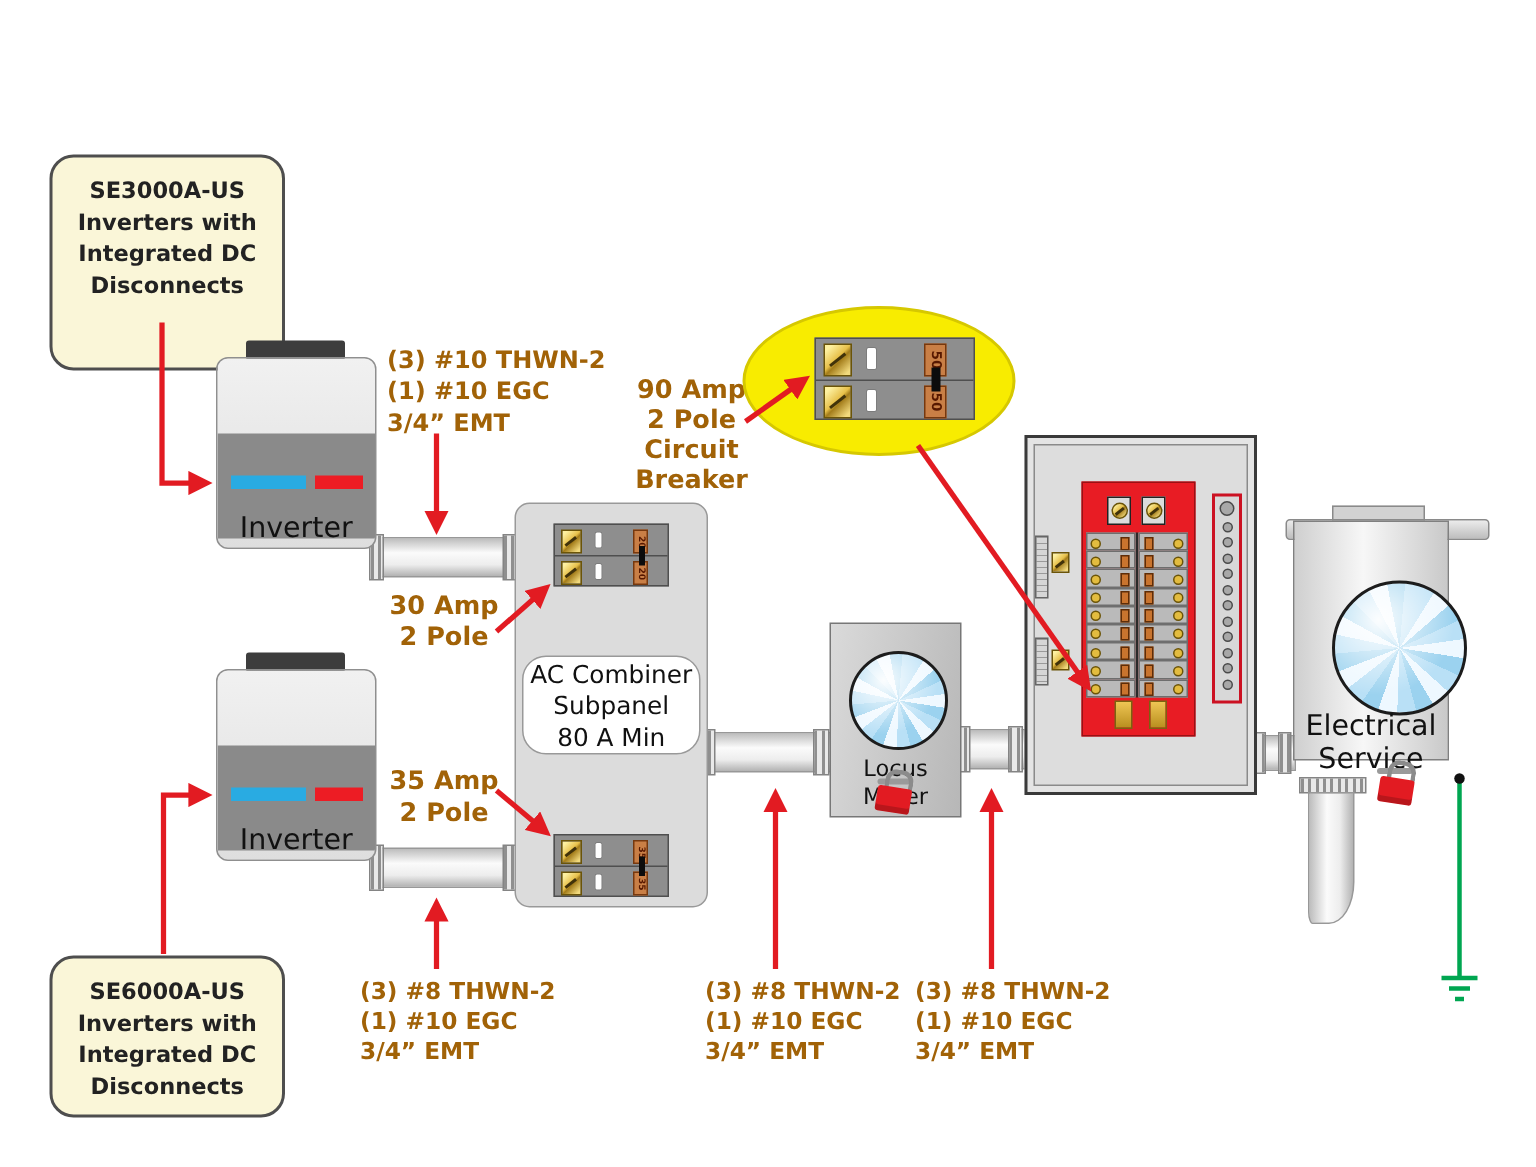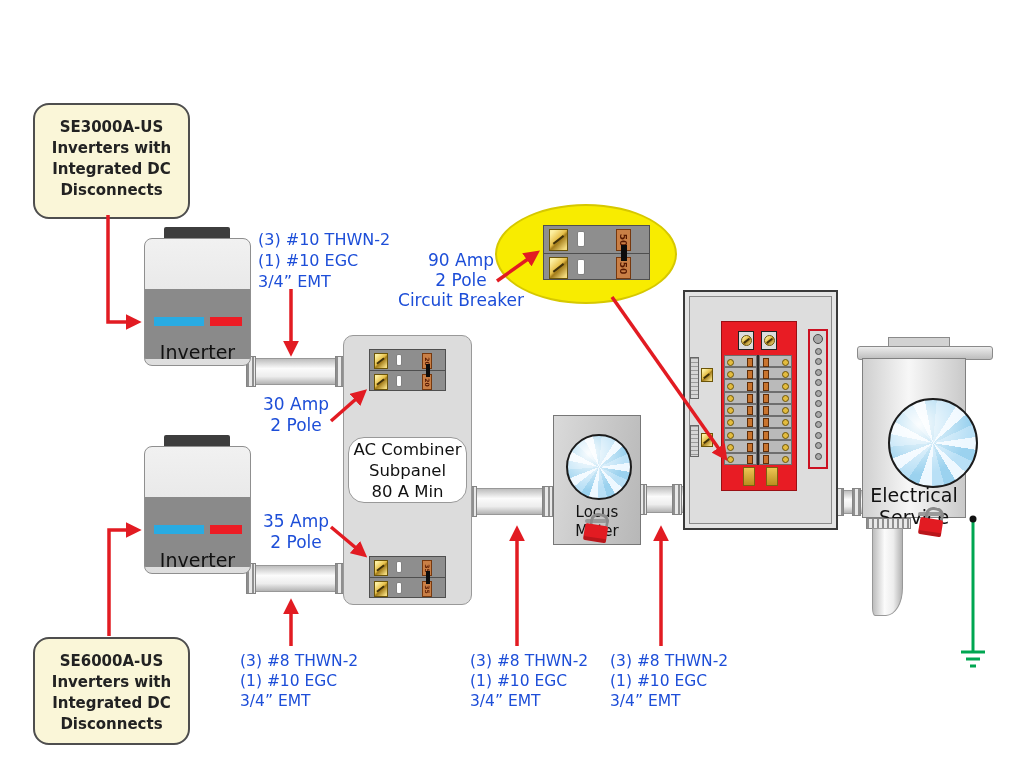--- a/index.html
+++ b/index.html
@@ -10,25 +10,25 @@
   .title{position:absolute;top:8px;left:0;right:0;text-align:center;
          font-family:"Liberation Sans",sans-serif;font-weight:bold;
          font-size:37px;line-height:45px;letter-spacing:-0.5px;color:#101010;}
   .title .ital{font-style:italic;}
   .title .qmark{font-weight:normal;font-size:44px;margin-left:5px;}
 
   
   .callout{position:absolute;width:157px;background:#faf6d8;border:2px solid #4e4e4e;
            border-radius:16px;text-align:center;font-size:15px;line-height:21px;
            font-weight:bold;color:#222;padding-top:12px;box-sizing:border-box;}
-  #callout-top{left:33px;top:103px;height:116px;}
+  #callout-top{left:33px;top:103px;height:144px;}
   #callout-bottom{left:33px;top:637px;height:108px;}
 
   
-  .lbl{position:absolute;font-size:16px;line-height:21px;color:#1d4ed8;}
+  .lbl{position:absolute;font-size:16px;line-height:21px;color:#a16207;font-weight:bold;}
   #wire-top{left:258px;top:229px;}
   #lbl-b20{left:256px;top:394px;width:80px;text-align:center;font-size:17px;}
   #lbl-b35{left:256px;top:511px;width:80px;text-align:center;font-size:17px;}
   #lbl-b50{left:396px;top:250px;width:130px;text-align:center;font-size:17px;line-height:20px;}
   #wire-bl{left:240px;top:651px;font-size:15.5px;line-height:20px;}
   #wire-bm{left:470px;top:651px;font-size:15.5px;line-height:20px;}
   #wire-br{left:610px;top:651px;font-size:15.5px;line-height:20px;}
 
   
   .inverter{position:absolute;width:107px;height:128px;}
@@ -140,21 +140,21 @@
               box-sizing:border-box;background-image:repeating-linear-gradient(180deg,#9a9a9a 0 1px,#d6d6d6 1px 4px);}
   #term-1{top:65px;height:42px;} #term-2{top:133px;height:32px;}
   .term-screw{position:absolute;left:16px;width:10px;height:12px;}
   #tscrew-1{top:76px;} #tscrew-2{top:141px;}
 
   
   #service{position:absolute;left:857px;top:337px;width:136px;height:290px;}
   .svc-step{position:absolute;left:31px;top:0;width:62px;height:11px;background:#d2d2d2;border:1px solid #8a8a8a;box-sizing:border-box;}
   .svc-cap{position:absolute;left:0;top:9px;width:136px;height:14px;border:1px solid #8a8a8a;border-radius:3px;
            background:linear-gradient(180deg,#ececec,#bdbdbd);box-sizing:border-box;}
-  .svc-body{position:absolute;left:5px;top:21px;width:104px;height:160px;border:1.5px solid #808080;
+  .svc-body{position:absolute;left:5px;top:10px;width:104px;height:160px;border:1.5px solid #808080;
             background:linear-gradient(90deg,#cwcfcf,#f7f7f7 45%,#c9c9c9);
             background:linear-gradient(90deg,#cfcfcf,#f7f7f7 45%,#c9c9c9);box-sizing:border-box;}
   #service .meter-face{left:25px;top:39px;width:86px;height:86px;}
   #service-label{position:absolute;left:0;right:0;top:125px;text-align:center;font-size:19px;line-height:22px;}
 
   
   .under{z-index:1;} .mid{z-index:2;}
   #red-overlay{position:absolute;left:0;top:0;z-index:10;pointer-events:none;}
 </style>
 </head>

